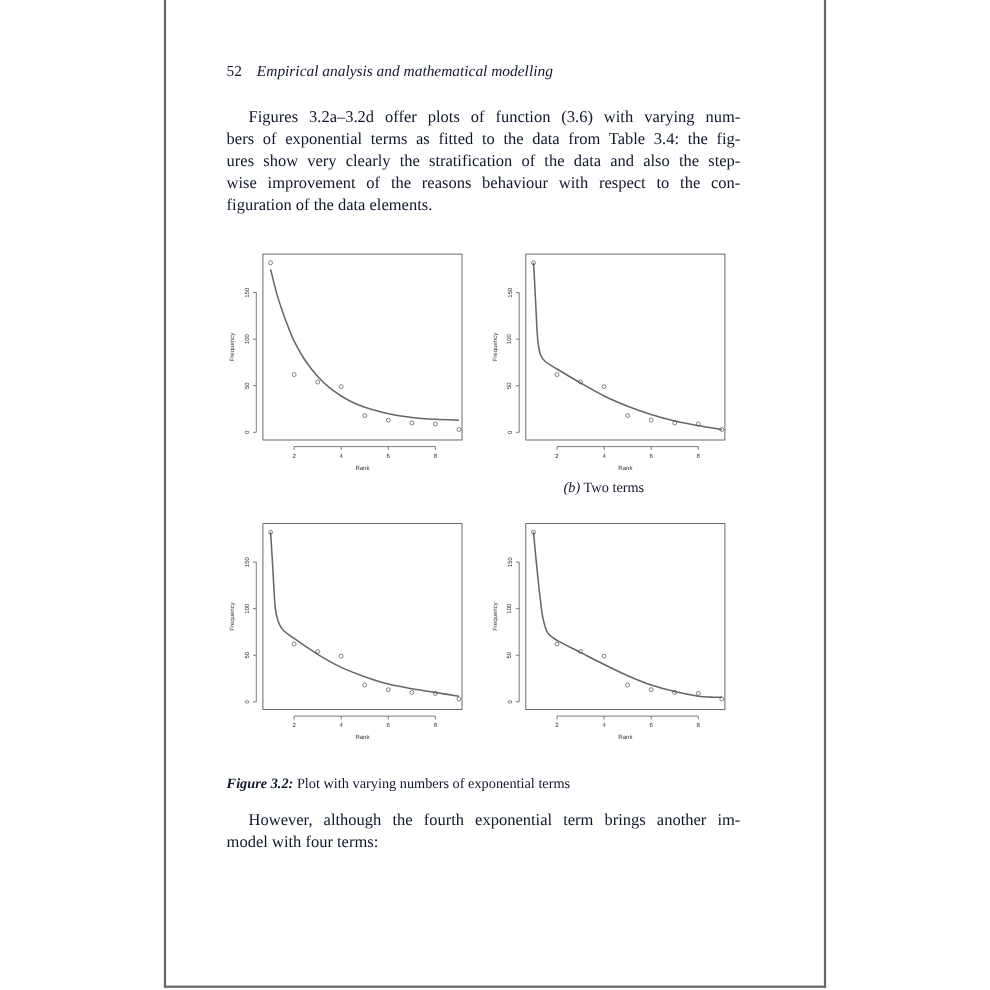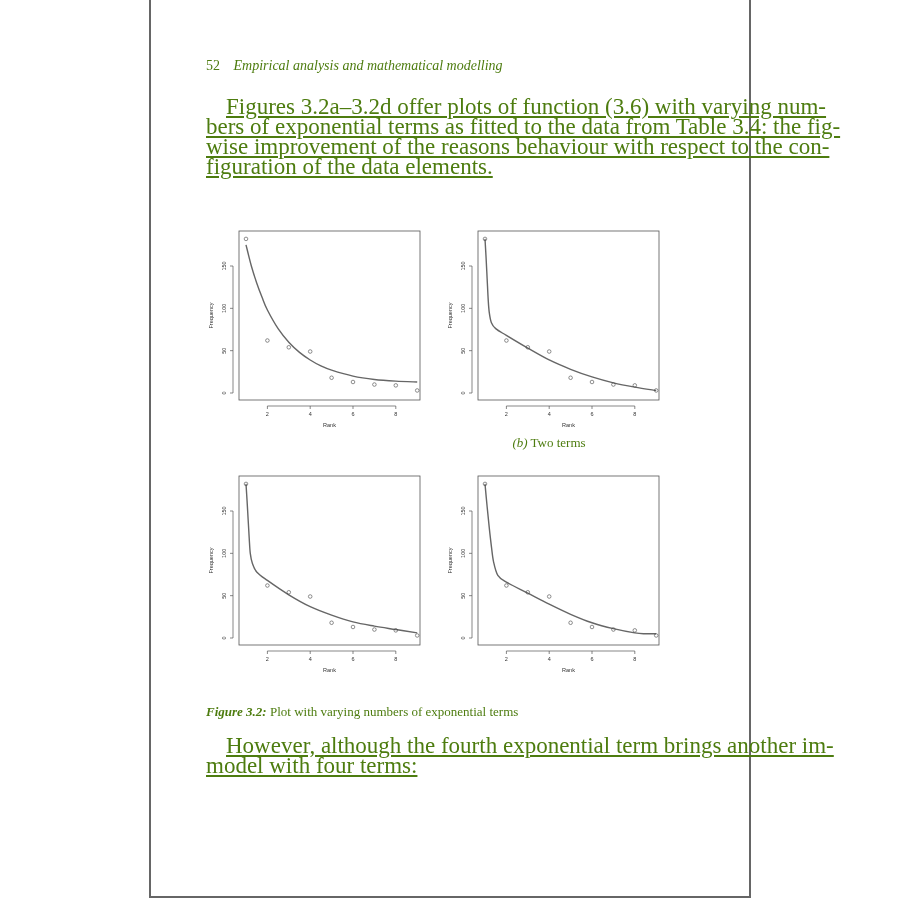--- a/index.html
+++ b/index.html
@@ -1,25 +1,25 @@
 <!DOCTYPE html>
 <html><head>
 <meta charset="utf-8">
 <style>
   html, body { margin: 0; padding: 0; background: #ffffff; }
   body { width: 900px; height: 900px; position: relative; overflow: hidden; }
   .page {
     position: absolute; left: 149px; top: -2px; width: 598px; height: 898px;
     border: 2px solid #666; border-top: none; background: #fff;
   }
-  .serif { font-family: "Liberation Serif", "DejaVu Serif", serif; color: #4d7c0f; }
+  .serif { font-family: "Liberation Serif", "DejaVu Serif", serif; color: #0f172a; }
   .running-head { position: absolute; left: 206px; top: 58px; font-size: 14px; }
   .running-head .pnum { margin-right: 10px; }
   .running-head .rtitle { font-style: italic; }
-  .para { position: absolute; left: 206px; width: 467px; font-size: 23px; line-height: 20px; text-align: justify; text-decoration: underline; }
+  .para { position: absolute; left: 206px; width: 467px; font-size: 15px; line-height: 20px; text-align: justify; }
   .para .line { display: block; height: 20px; text-align: justify; text-align-last: justify; white-space: nowrap; }
   .para .line.last { text-align-last: left; }
   .para .line.indent { padding-left: 20px; }
   #para1 { top: 97px; }
   #para2 { top: 736px; }
   .panel { position: absolute; width: 240px; height: 235px; }
   .panel svg { position: absolute; left: 0; top: 0; overflow: visible; }
   .subcap { position: absolute; top: 210px; font-size: 13px; left: 0; width: 240px; text-align: center; }
   .subcap i { font-style: italic; }
   .figcap { position: absolute; left: 206px; top: 704px; font-size: 13px; }
@@ -32,20 +32,21 @@
 <div class="page"></div>
 
 <div class="running-head serif">
   <span class="pnum">52</span>
   <span class="rtitle">Empirical analysis and mathematical modelling</span>
 </div>
 
 <div id="para1" class="para serif">
   <span class="line indent">Figures 3.2a–3.2d offer plots of function (3.6) with varying num-</span>
   <span class="line">bers of exponential terms as fitted to the data from Table 3.4: the fig-</span>
+  <span class="line">ures show very clearly the stratification of the data and also the step-</span>
   <span class="line">wise improvement of the reasons behaviour with respect to the con-</span>
   <span class="line last">figuration of the data elements.</span>
 </div>
 
 <div class="panel" id="panel-0" style="left:190px; top:225px;">
   <svg width="240" height="200">
       <rect x="49" y="6" width="181" height="169" fill="none" stroke="#555" stroke-width="0.8"></rect>
       <line x1="43" y1="168" x2="43" y2="41" stroke="#555" stroke-width="0.7"></line>
       <line x1="40" y1="168" x2="43" y2="168" stroke="#555" stroke-width="0.7"></line>
       <text x="36" y="168" text-anchor="middle" transform="rotate(-90 36 168)" class="axis-text">0</text>

